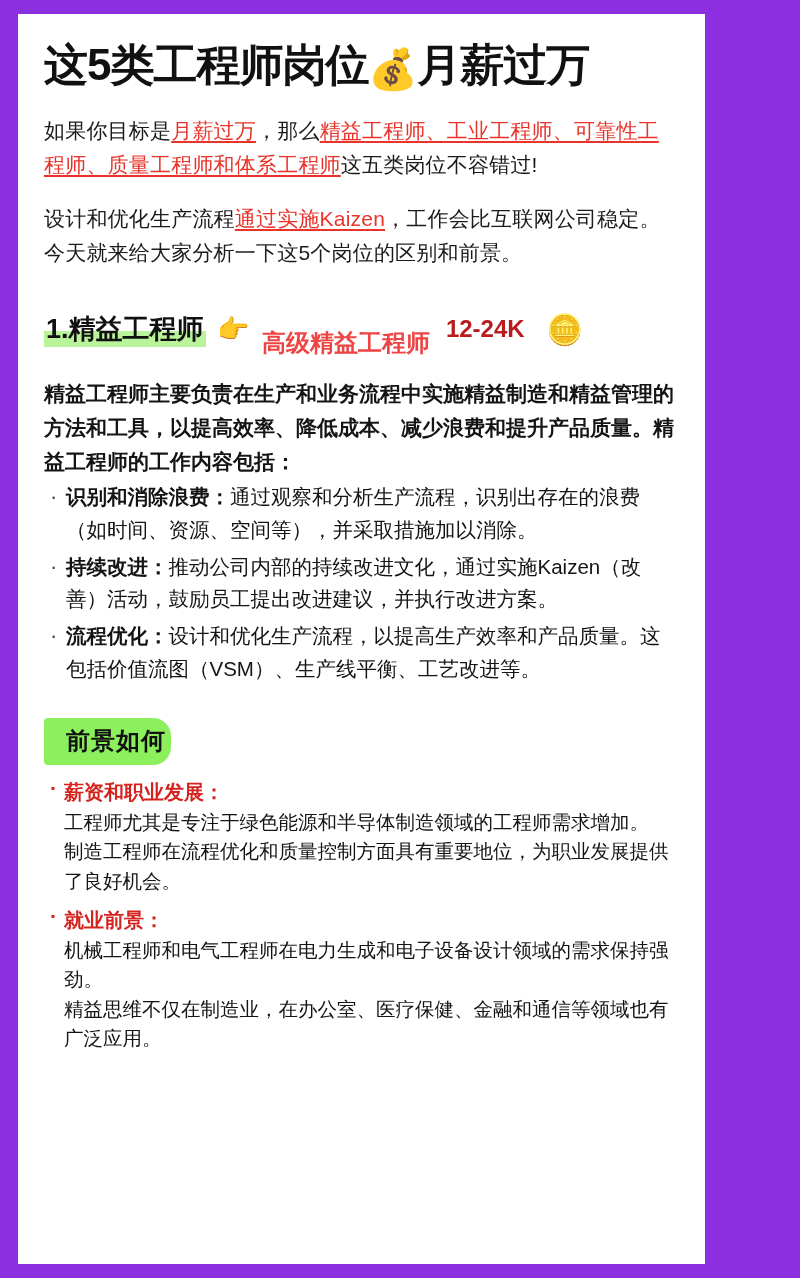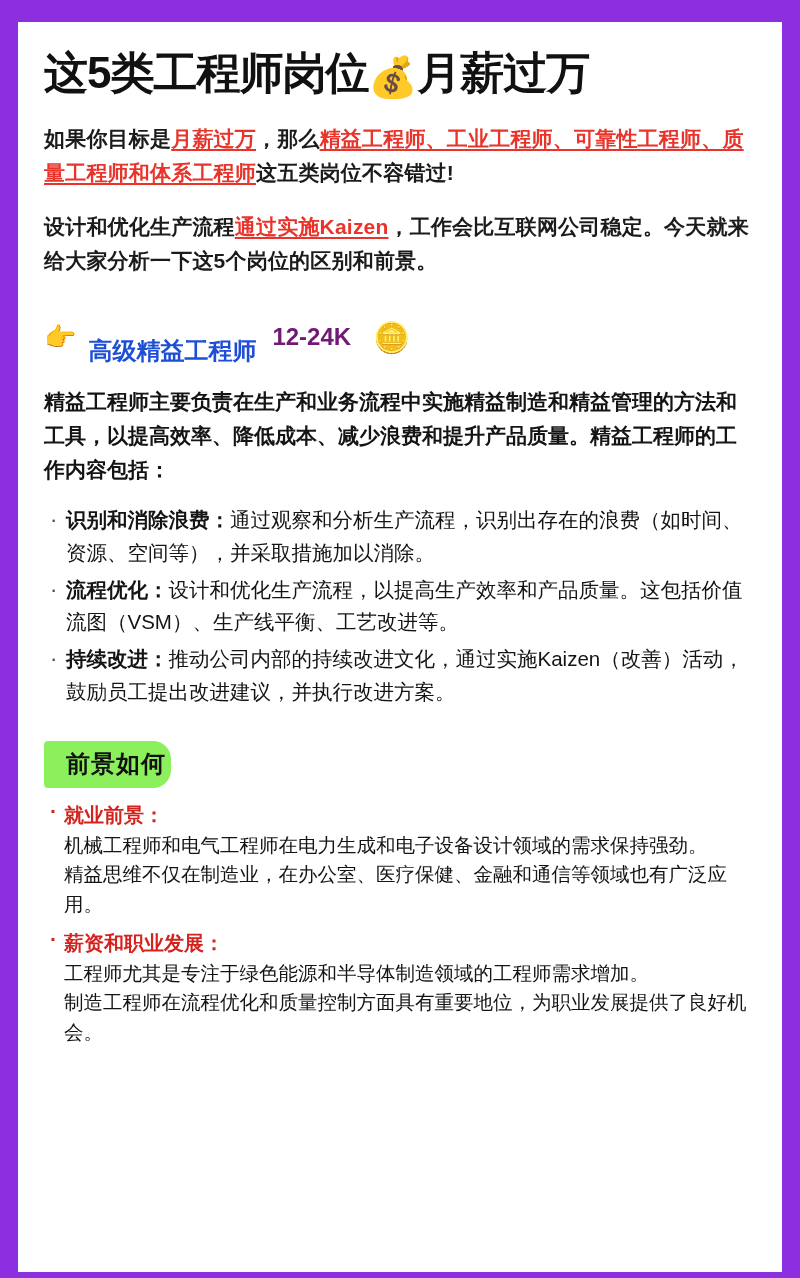--- a/index.html
+++ b/index.html
@@ -9,22 +9,22 @@
   body {
     width: 800px;
     height: 1278px;
     background: #8B2FE0;
     font-family: "Liberation Sans", "DejaVu Sans", sans-serif;
     overflow: hidden;
   }
   .page {
     position: absolute;
     left: 18px;
-    top: 22px;
-    width: 764px;
+    top: 14px;
+    width: 687px;
     height: 1250px;
     background: #ffffff;
     box-sizing: border-box;
     padding: 18px 26px 0 26px;
     overflow: hidden;
   }
   .title {
     font-size: 44px;
     font-weight: bold;
     color: #111111;
@@ -36,21 +36,20 @@
   .title .emoji {
     font-size: 40px;
     vertical-align: -3px;
   }
   .para {
     font-size: 21px;
     line-height: 1.62;
     color: #1b1b1b;
     margin: 0 0 20px 0;
     letter-spacing: 0.2px;
-    font-weight: bold;
   }
   .hl-red {
     color: #E8342A;
     text-decoration: underline;
     text-underline-offset: 3px;
   }
   .sec-head {
     display: flex;
     align-items: center;
     gap: 12px;
@@ -63,39 +62,39 @@
     background: linear-gradient(to top, #B9F39A 45%, rgba(185,243,154,0) 45%);
     padding: 0 2px;
     white-space: nowrap;
   }
   .sec-hand {
     font-size: 26px;
   }
   .sec-tag {
     font-size: 24px;
     font-weight: bold;
-    color: #1d4ed8;
+    color: #ef4444;
     white-space: nowrap;
     margin-top: 27px;
   }
   .sec-pay {
     font-size: 24px;
     font-weight: bold;
-    color: #701a75;
+    color: #b91c1c;
     margin-left: 4px;
   }
   .sec-coins {
     font-size: 30px;
     margin-left: 10px;
   }
   .body-text {
     font-size: 21px;
     line-height: 1.62;
     color: #141414;
-    margin: 0 0 17px 0;
+    margin: 0 0 2px 0;
     font-weight: bold;
   }
   ul.bullets {
     list-style: none;
     margin: 0 0 10px 0;
     padding: 0;
   }
   ul.bullets li {
     position: relative;
     padding-left: 22px;
@@ -166,43 +165,44 @@
 
   <p class="para">
     <span>如果你目标是</span><span class="hl-red">月薪过万</span><span>，那么</span><span class="hl-red">精益工程师、工业工程师、可靠性工程师、质量工程师和体系工程师</span><span>这五类岗位不容错过!</span>
   </p>
 
   <p class="para">
     <span>设计和优化生产流程</span><span class="hl-red">通过实施Kaizen</span><span>，工作会比互联网公司稳定。今天就来给大家分析一下这5个岗位的区别和前景。</span>
   </p>
 
   <div class="sec-head">
+    <span class="sec-num">1.精益工程师</span>
     <span class="sec-hand">👉</span>
     <span class="sec-tag">高级精益工程师</span>
     <span class="sec-pay">12-24K</span>
     <span class="sec-coins">🪙</span>
   </div>
 
   <p class="body-text">精益工程师主要负责在生产和业务流程中实施精益制造和精益管理的方法和工具，以提高效率、降低成本、减少浪费和提升产品质量。精益工程师的工作内容包括：</p>
 
   <ul class="bullets">
     <li><span class="lead">识别和消除浪费：</span><span>通过观察和分析生产流程，识别出存在的浪费（如时间、资源、空间等），并采取措施加以消除。</span></li>
+    <li><span class="lead">持续改进：</span><span>推动公司内部的持续改进文化，通过实施Kaizen（改善）活动，鼓励员工提出改进建议，并执行改进方案。</span></li>
     <li><span class="lead">流程优化：</span><span>设计和优化生产流程，以提高生产效率和产品质量。这包括价值流图（VSM）、生产线平衡、工艺改进等。</span></li>
-    <li><span class="lead">持续改进：</span><span>推动公司内部的持续改进文化，通过实施Kaizen（改善）活动，鼓励员工提出改进建议，并执行改进方案。</span></li>
   </ul>
 
   <div class="banner-wrap">
     <span class="banner">前景如何</span>
+  </div>
+
+  <div class="sub-block">
+    <div class="sub-head">薪资和职业发展：</div>
+    <div class="sub-line">工程师尤其是专注于绿色能源和半导体制造领域的工程师需求增加。</div>
+    <div class="sub-line">制造工程师在流程优化和质量控制方面具有重要地位，为职业发展提供了良好机会。</div>
   </div>
 
   <div class="sub-block">
     <div class="sub-head">就业前景：</div>
     <div class="sub-line">机械工程师和电气工程师在电力生成和电子设备设计领域的需求保持强劲。</div>
     <div class="sub-line">精益思维不仅在制造业，在办公室、医疗保健、金融和通信等领域也有广泛应用。</div>
   </div>
 
-  <div class="sub-block">
-    <div class="sub-head">薪资和职业发展：</div>
-    <div class="sub-line">工程师尤其是专注于绿色能源和半导体制造领域的工程师需求增加。</div>
-    <div class="sub-line">制造工程师在流程优化和质量控制方面具有重要地位，为职业发展提供了良好机会。</div>
-  </div>
-
 </div>
 
 </body></html>

